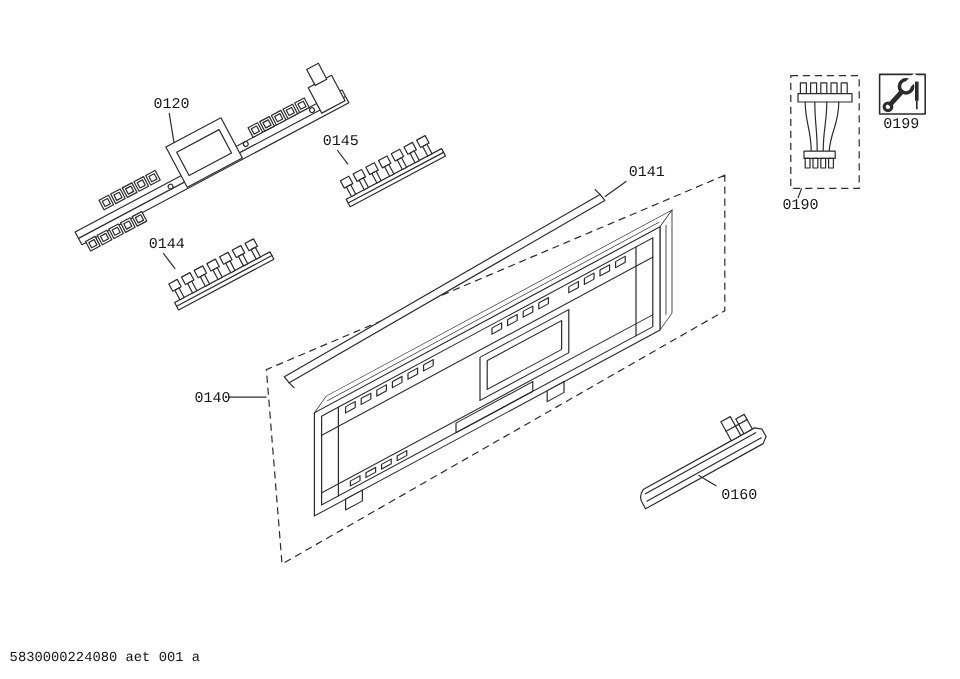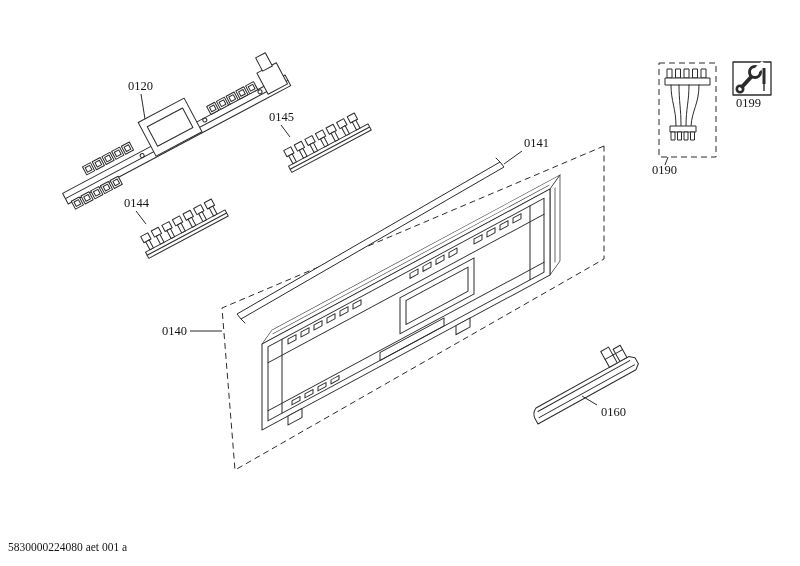--- a/index.html
+++ b/index.html
@@ -1,18 +1,18 @@
 <!DOCTYPE html>
 <html><head>
 <meta charset="utf-8">
 <style>
   html,body{margin:0;padding:0;background:#ffffff;}
   .stage{
     width:800px;height:566px;position:relative;background:#ffffff;
-    font-family:Liberation Serif, serif;overflow:hidden;
+    font-family:Liberation Mono, monospace;overflow:hidden;
   }
   svg{display:block;}
   .ln{stroke:#2b2b2b;stroke-width:1;fill:none;stroke-linejoin:round;stroke-linecap:round;}
   .lnw{stroke:#2b2b2b;stroke-width:1;fill:#ffffff;stroke-linejoin:round;}
   .dash{stroke:#2b2b2b;stroke-width:1;fill:none;stroke-dasharray:6 4;}
   .leader{stroke:#2b2b2b;stroke-width:1;fill:none;}
   .lbl{font-size:12.5px;fill:#151515;}
   .foot{font-size:11.5px;fill:#151515;}
   .thick{stroke:#2b2b2b;fill:none;}
 </style>

